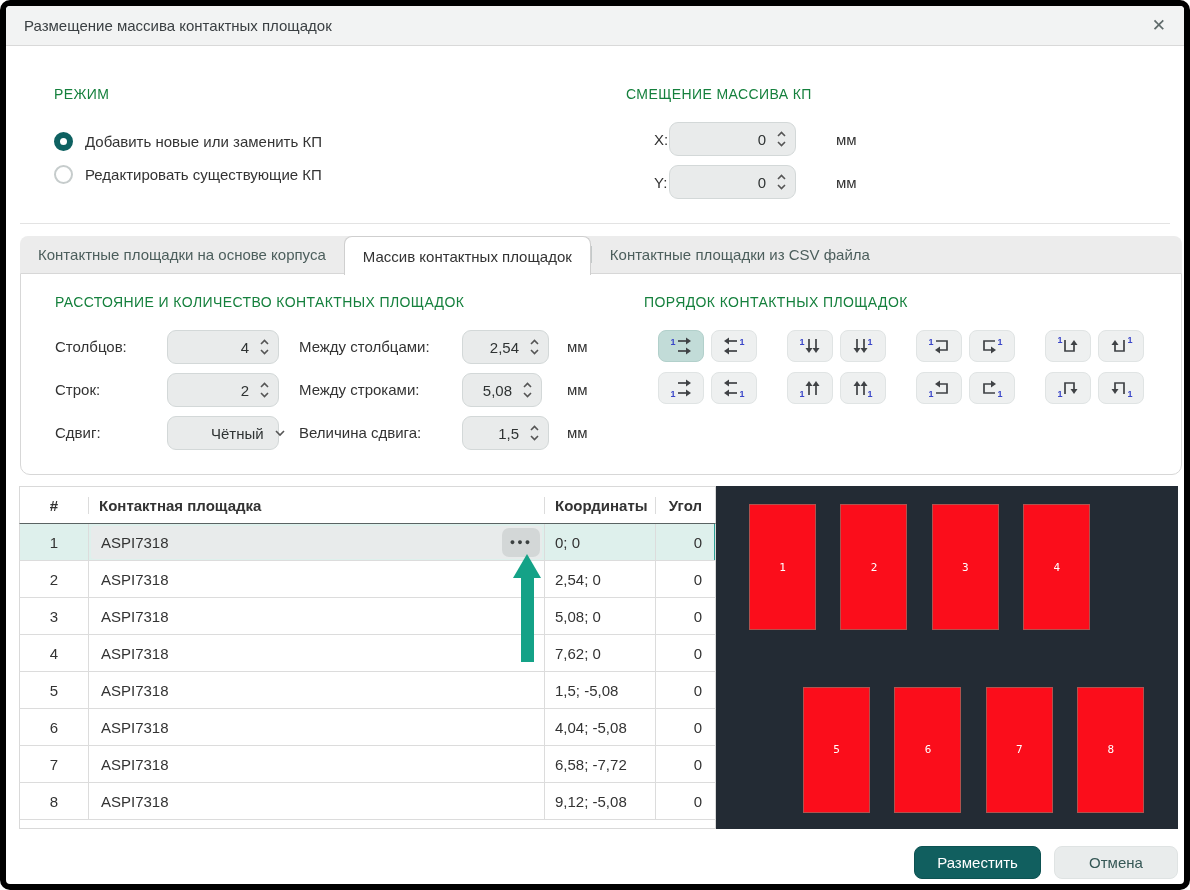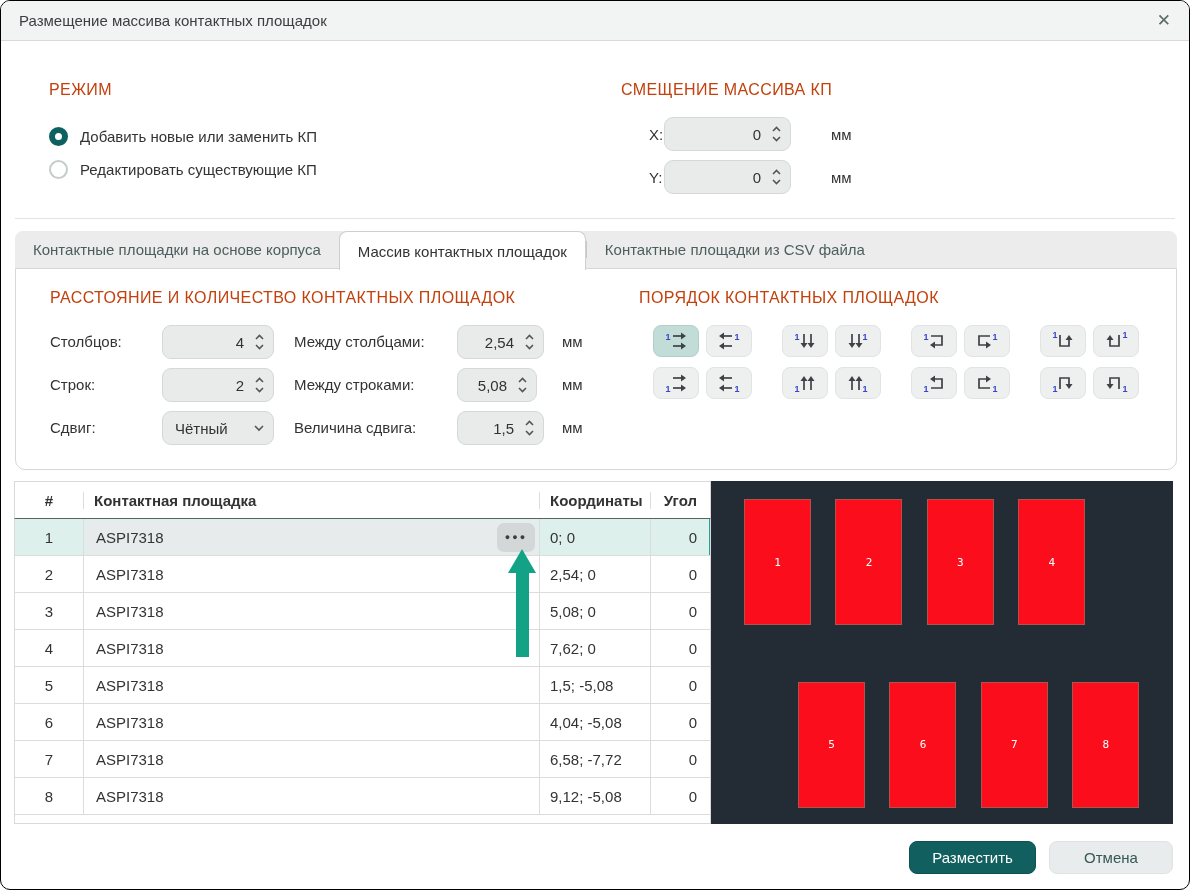--- a/index.html
+++ b/index.html
@@ -1,41 +1,41 @@
 <!DOCTYPE html>
 <html><head>
 <meta charset="utf-8">
 <style>
   * { box-sizing: border-box; }
   html,body { margin:0; padding:0; background:#fff; }
   body { font-family:"Liberation Sans", sans-serif; color:#333; }
 
   .dialog { position:relative; width:1190px; height:890px; background:#fff;
-            border:1px solid #000000; border-radius:10px; overflow:hidden; }
+            border:6px solid #000000; border-radius:10px; overflow:hidden; }
 
   
   .titlebar { position:absolute; top:0; left:0; right:0; height:40px; background:#f2f3f3;
               border-bottom:1px solid #d9d9d9; display:flex; align-items:center;
               padding:0 18px; font-size:15px; color:#3a3f42; }
   .close { margin-left:auto; font-size:17px; color:#5f6a6a; cursor:default; }
 
-  .heading { position:absolute; font-size:16px; letter-spacing:.4px; color:#c2410c; }
+  .heading { position:absolute; font-size:14px; letter-spacing:.4px; color:#15803d; }
 
   
   .radio-row { position:absolute; left:48px; display:flex; align-items:center; height:20px; }
   .radio-dot { width:19px; height:19px; border-radius:50%; background:#fff; flex:0 0 auto; }
   .radio-dot.sel { border:6px solid #0e6161; }
   .radio-dot.unsel { border:2px solid #c6cccc; }
   .radio-label { margin-left:12px; font-size:15px; color:#333; }
 
   
   .spin { display:flex; align-items:center; background:#e9ebeb; border:1px solid #d3d8d8;
           border-radius:9px; height:34px; padding:0 8px 0 12px; }
   .spin .v { flex:1; text-align:right; font-size:15px; color:#2f3333; padding-right:10px; }
-  .spin .v.left { text-align:left; }
+  .spin .v.left { text-align:left;margin-left:31px; }
   .chev svg, .chev1 svg { display:block; }
 
   .unit { font-size:15px; color:#333; }
 
   .divider { position:absolute; left:14px; right:14px; top:217px; border-top:1px solid #e3e3e3; }
 
   
   .tabstrip { position:absolute; left:14px; top:230px; width:1162px; height:37px;
               background:#ececec; border-radius:8px 8px 0 0; display:flex; align-items:stretch; }
   .tab { display:flex; align-items:center; padding:0 18px; font-size:15px; color:#4c5e5c; cursor:default; }

